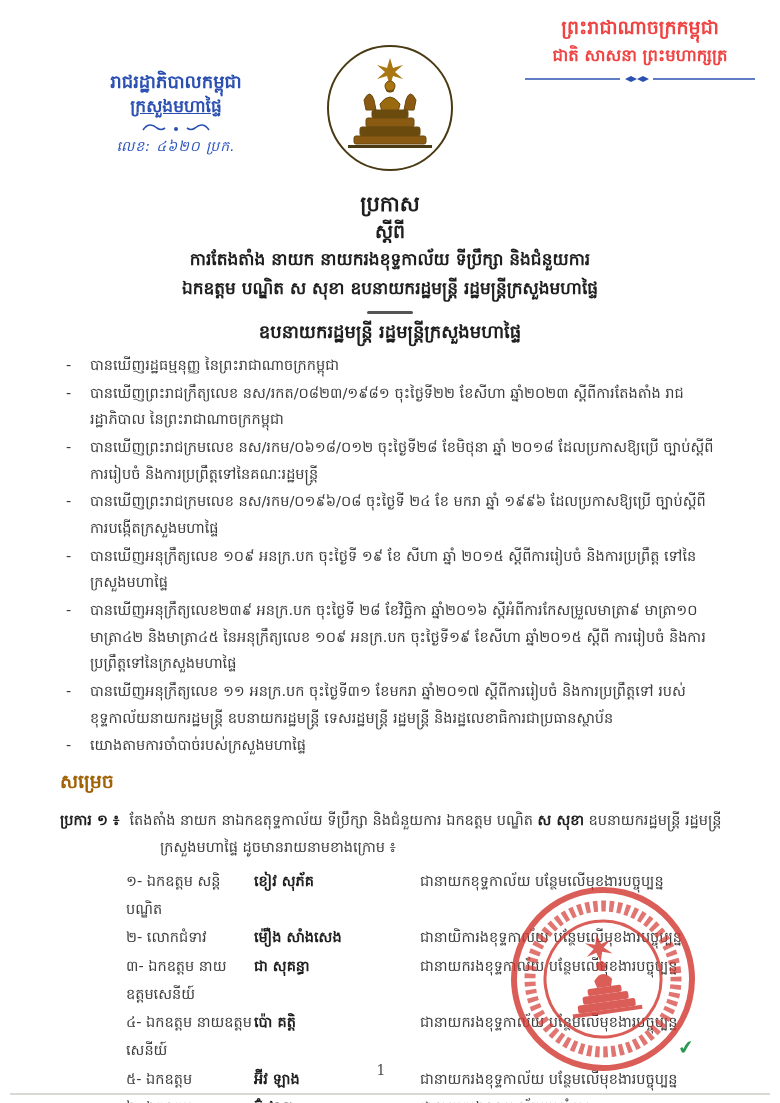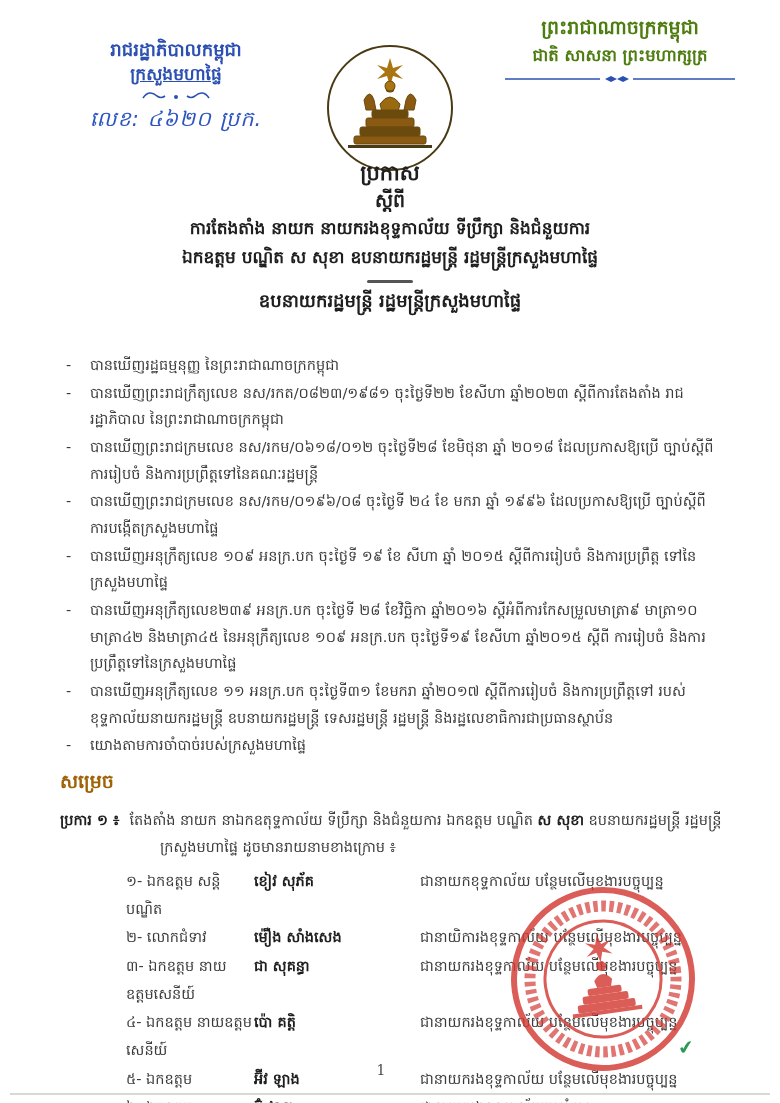--- a/index.html
+++ b/index.html
@@ -4,31 +4,31 @@
 <style>
   html,body{margin:0;padding:0;background:#e8e8e6;}
   .page{
     width:780px;height:1103px;position:relative;margin:0 auto;
     background:#ffffff;overflow:hidden;
     font-family:"DejaVu Sans","Liberation Sans",sans-serif;
     color:#3b3b3b;
   }
   
   .header-left{position:absolute;top:36px;left:58px;width:236px;text-align:center;color:#2b50b2;}
-  .header-left .gov{font-size:18px;font-weight:bold;line-height:1.5;}
+  .header-left .gov{font-size:18px;font-weight:bold;line-height:1.5;margin-top:32px;}
   .header-left .ministry{font-size:17px;font-weight:bold;line-height:1.4;text-decoration:underline;}
   .ornament{margin:4px auto 2px auto;width:70px;height:12px;display:block;}
-  .ref-number{font-size:21px;color:#2d55c0;font-style:italic;letter-spacing:1px;margin-top:2px;}
-  .header-right{position:absolute;top:12px;left:488px;width:264px;text-align:center;color:#4d7c0f;}
+  .ref-number{font-size:14px;color:#2d55c0;font-style:italic;letter-spacing:1px;margin-top:2px;}
+  .header-right{position:absolute;top:12px;left:508px;width:264px;text-align:center;color:#ef4444;}
   .header-right .kingdom{font-size:19px;font-weight:bold;line-height:1.6;}
   .header-right .motto{font-size:16.5px;font-weight:600;line-height:1.7;}
   .right-divider{display:block;margin:4px auto 0 auto;}
   .emblem{position:absolute;top:42px;left:324px;width:132px;height:132px;}
   
-  .title-block{position:absolute;top:159px;left:0;width:100%;text-align:center;color:#1e1e1e;}
+  .title-block{position:absolute;top:190px;left:0;width:100%;text-align:center;color:#1e1e1e;}
   .t-prakas{font-size:21px;font-weight:bold;line-height:1.35;}
   .t-stifi{font-size:19px;font-weight:bold;line-height:1.4;}
   .t-subject{font-size:17px;font-weight:bold;line-height:1.7;}
   .t-divider{width:46px;height:3px;background:#555;margin:8px auto 6px auto;border-radius:2px;}
   .t-issuer{font-size:18px;font-weight:bold;}
   
   .content{position:absolute;top:352px;left:60px;width:662px;}
   ul.preamble{list-style:none;margin:0;padding:0;}
   ul.preamble li{
     position:relative;padding-left:30px;margin:0 0 1px 0;

